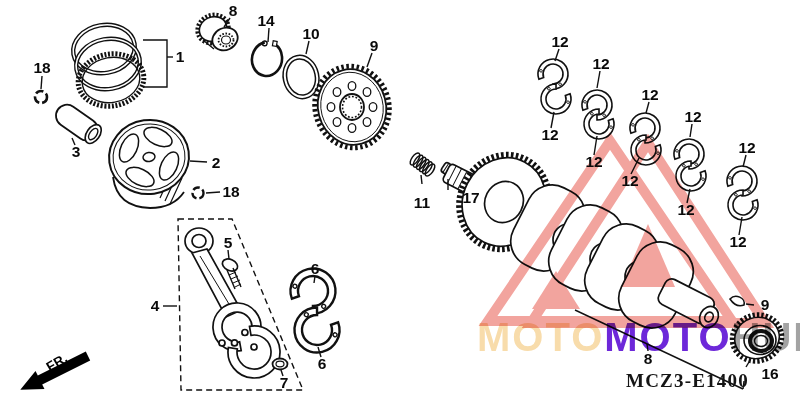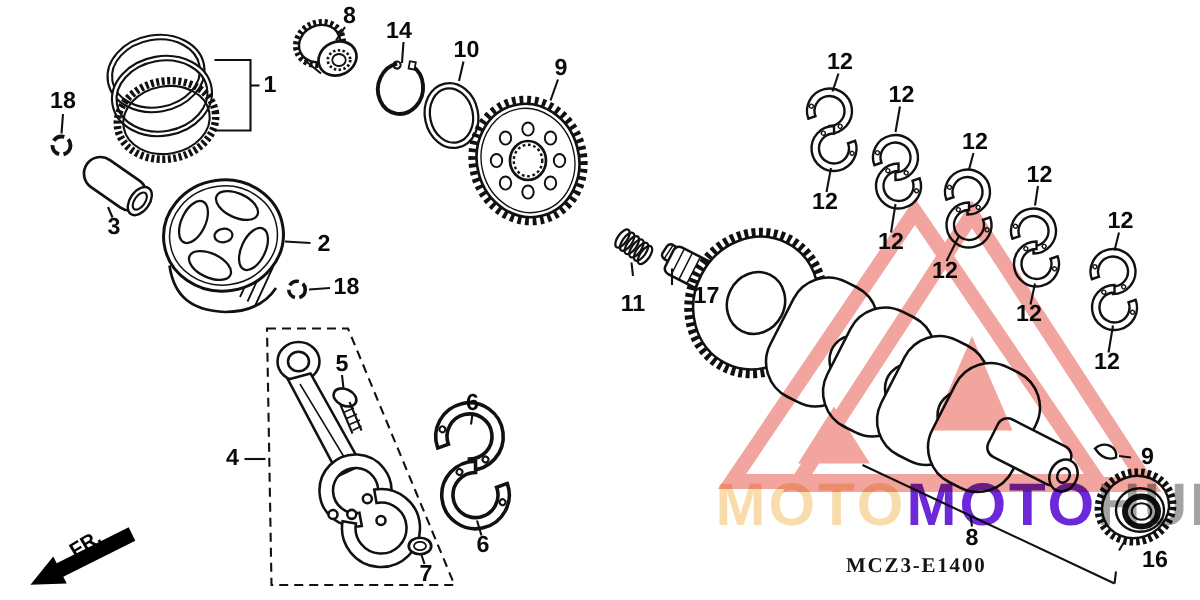--- a/index.html
+++ b/index.html
@@ -7,22 +7,22 @@
        font-family:"Liberation Sans",sans-serif}
   .stage{position:absolute;inset:0}
   svg.art,svg.wm{position:absolute;left:0;top:0}
   svg.wm{mix-blend-mode:multiply}
   .wm-tri{stroke:var(--wm,#f2a49e);fill:none;stroke-width:10;stroke-linejoin:miter}
   .wm-tri-solid{fill:var(--wm,#f2a49e)}
   .wm-text{position:absolute;left:477px;top:317px;font-weight:bold;font-size:40px;
            letter-spacing:2px;line-height:1;white-space:nowrap;mix-blend-mode:multiply}
   .callout{position:absolute;transform:translate(-50%,-50%);font-weight:bold;
            font-size:15.5px;color:#0a0a0a;line-height:1}
-  .code{position:absolute;left:564px;top:370px;font-family:"Liberation Serif",serif;
-        font-weight:bold;font-size:14px;letter-spacing:1.2px;color:#151515}
+  .code{position:absolute;left:626px;top:370px;font-family:"Liberation Serif",serif;
+        font-weight:bold;font-size:19px;letter-spacing:1.2px;color:#151515}
   .fr{position:absolute;left:46px;top:355px;font-weight:bold;font-size:13.5px;
       transform:rotate(-31deg);color:#000}
 </style>
 </head>
 <body style="--wm: #f2a49e;">
 
 <div class="stage">
 
   <svg class="art" width="800" height="400" viewBox="0 0 800 400">
     <defs>

